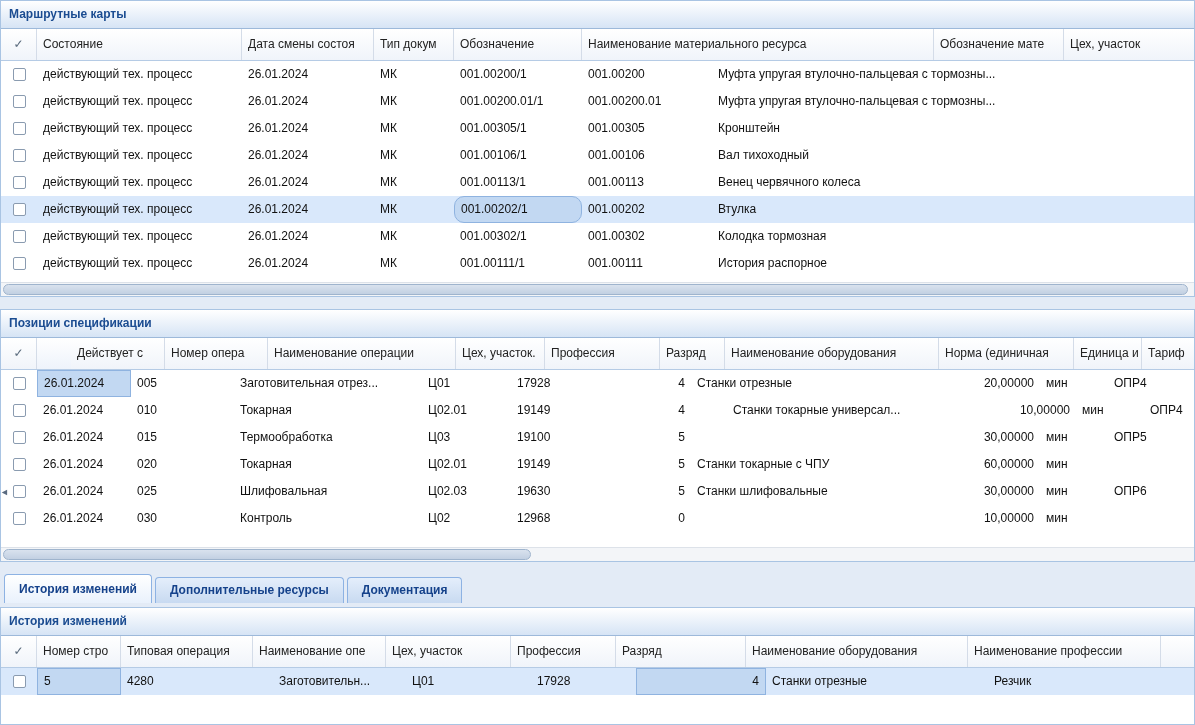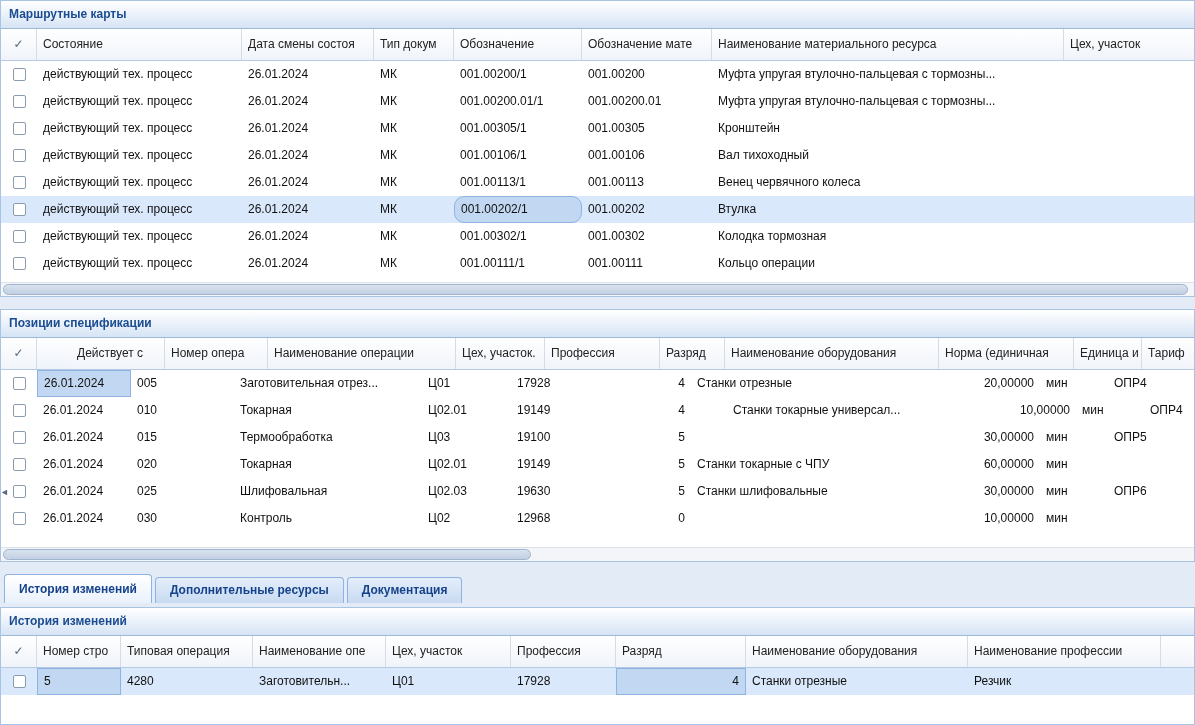--- a/index.html
+++ b/index.html
@@ -102,22 +102,22 @@
 
 <div class="panel" id="panel-top">
   <div class="ptitle">Маршрутные карты</div>
   <div class="grid">
       <div class="ghead">
         <div class="ghcell gcb" style="width: 36px;">✓</div>
         <div class="ghcell" style="width: 205px;">Состояние</div>
         <div class="ghcell" style="width: 132px;">Дата смены состоя</div>
         <div class="ghcell" style="width: 80px;">Тип докум</div>
         <div class="ghcell" style="width: 128px;">Обозначение</div>
+        <div class="ghcell" style="width: 352px;">Наименование материального ресурса</div>
         <div class="ghcell" style="width: 130px;">Обозначение мате</div>
-        <div class="ghcell" style="width: 352px;">Наименование материального ресурса</div>
         <div class="ghcell" style="width: 132px;">Цех, участок</div>
       </div>
       <div class="gbody">
         <div class="grow">
           <div class="gcell gcb" style="width: 36px;">
             <span class="cbx"></span>
           </div>
           <div class="gcell" style="width: 205px;">действующий тех. процесс</div>
           <div class="gcell" style="width: 132px;">26.01.2024</div>
           <div class="gcell" style="width: 80px;">МК</div>
@@ -200,21 +200,21 @@
         </div>
         <div class="grow">
           <div class="gcell gcb" style="width: 36px;">
             <span class="cbx"></span>
           </div>
           <div class="gcell" style="width: 205px;">действующий тех. процесс</div>
           <div class="gcell" style="width: 132px;">26.01.2024</div>
           <div class="gcell" style="width: 80px;">МК</div>
           <div class="gcell" style="width: 128px;">001.00111/1</div>
           <div class="gcell" style="width: 130px;">001.00111</div>
-          <div class="gcell" style="width: 352px;">Кольцо операции</div>
+          <div class="gcell" style="width: 352px;">История распорное</div>
           <div class="gcell" style="width: 132px;"></div>
         </div>
       </div>
     </div>
   <div class="hscroll">
     <div class="hthumb" style="left:2px; width:1185px;"></div>
   </div>
 </div>
 
 <div class="panel" id="panel-mid">
@@ -354,21 +354,21 @@
         <div class="ghcell" style="width: 193px;">Наименование профессии</div>
         <div class="ghcell" style="width: 35px;"></div>
       </div>
       <div class="gbody">
         <div class="grow sel">
           <div class="gcell gcb" style="width: 36px;">
             <span class="cbx"></span>
           </div>
           <div class="gcell focus" style="width: 84px;">5</div>
           <div class="gcell" style="width: 132px;">4280</div>
-          <div class="gcell" style="width: 133px;">Заготовительн...</div>
+          <div class="gcell" style="width: 133px; margin-left: 20px;">Заготовительн...</div>
           <div class="gcell" style="width: 125px;">Ц01</div>
           <div class="gcell" style="width: 105px;">17928</div>
           <div class="gcell right focus" style="width: 130px;">4</div>
           <div class="gcell" style="width: 222px;">Станки отрезные</div>
           <div class="gcell" style="width: 193px;">Резчик</div>
         </div>
       </div>
     </div>
 </div>
 

